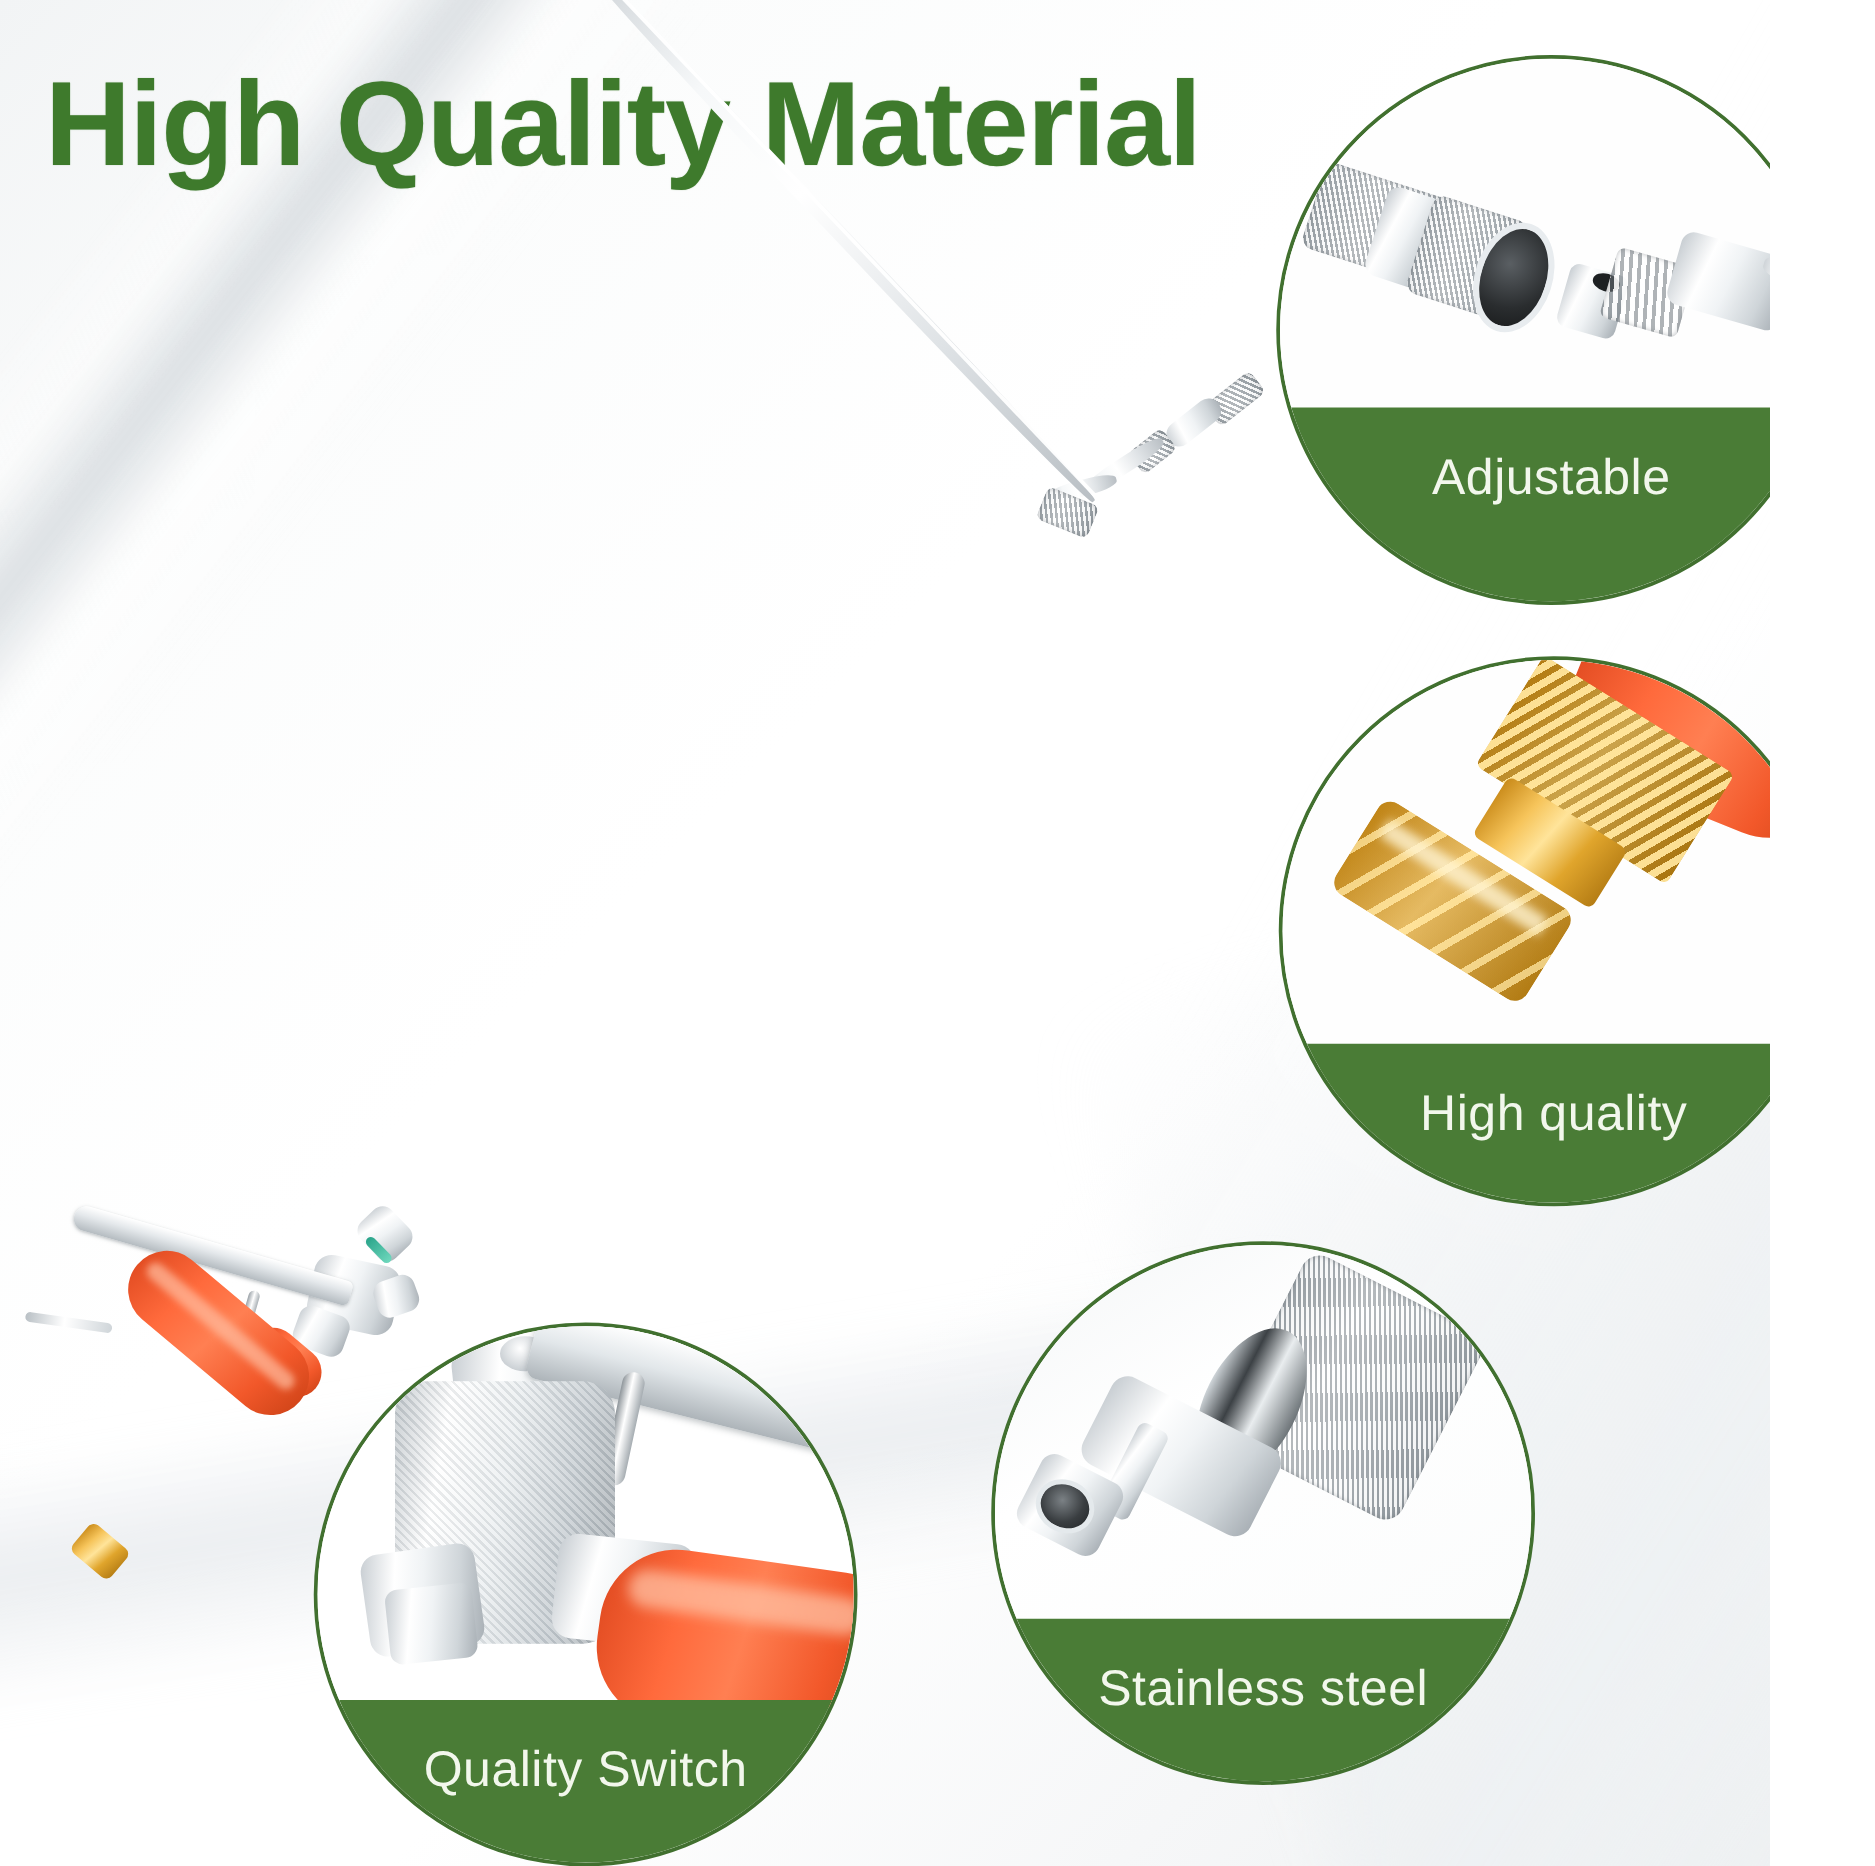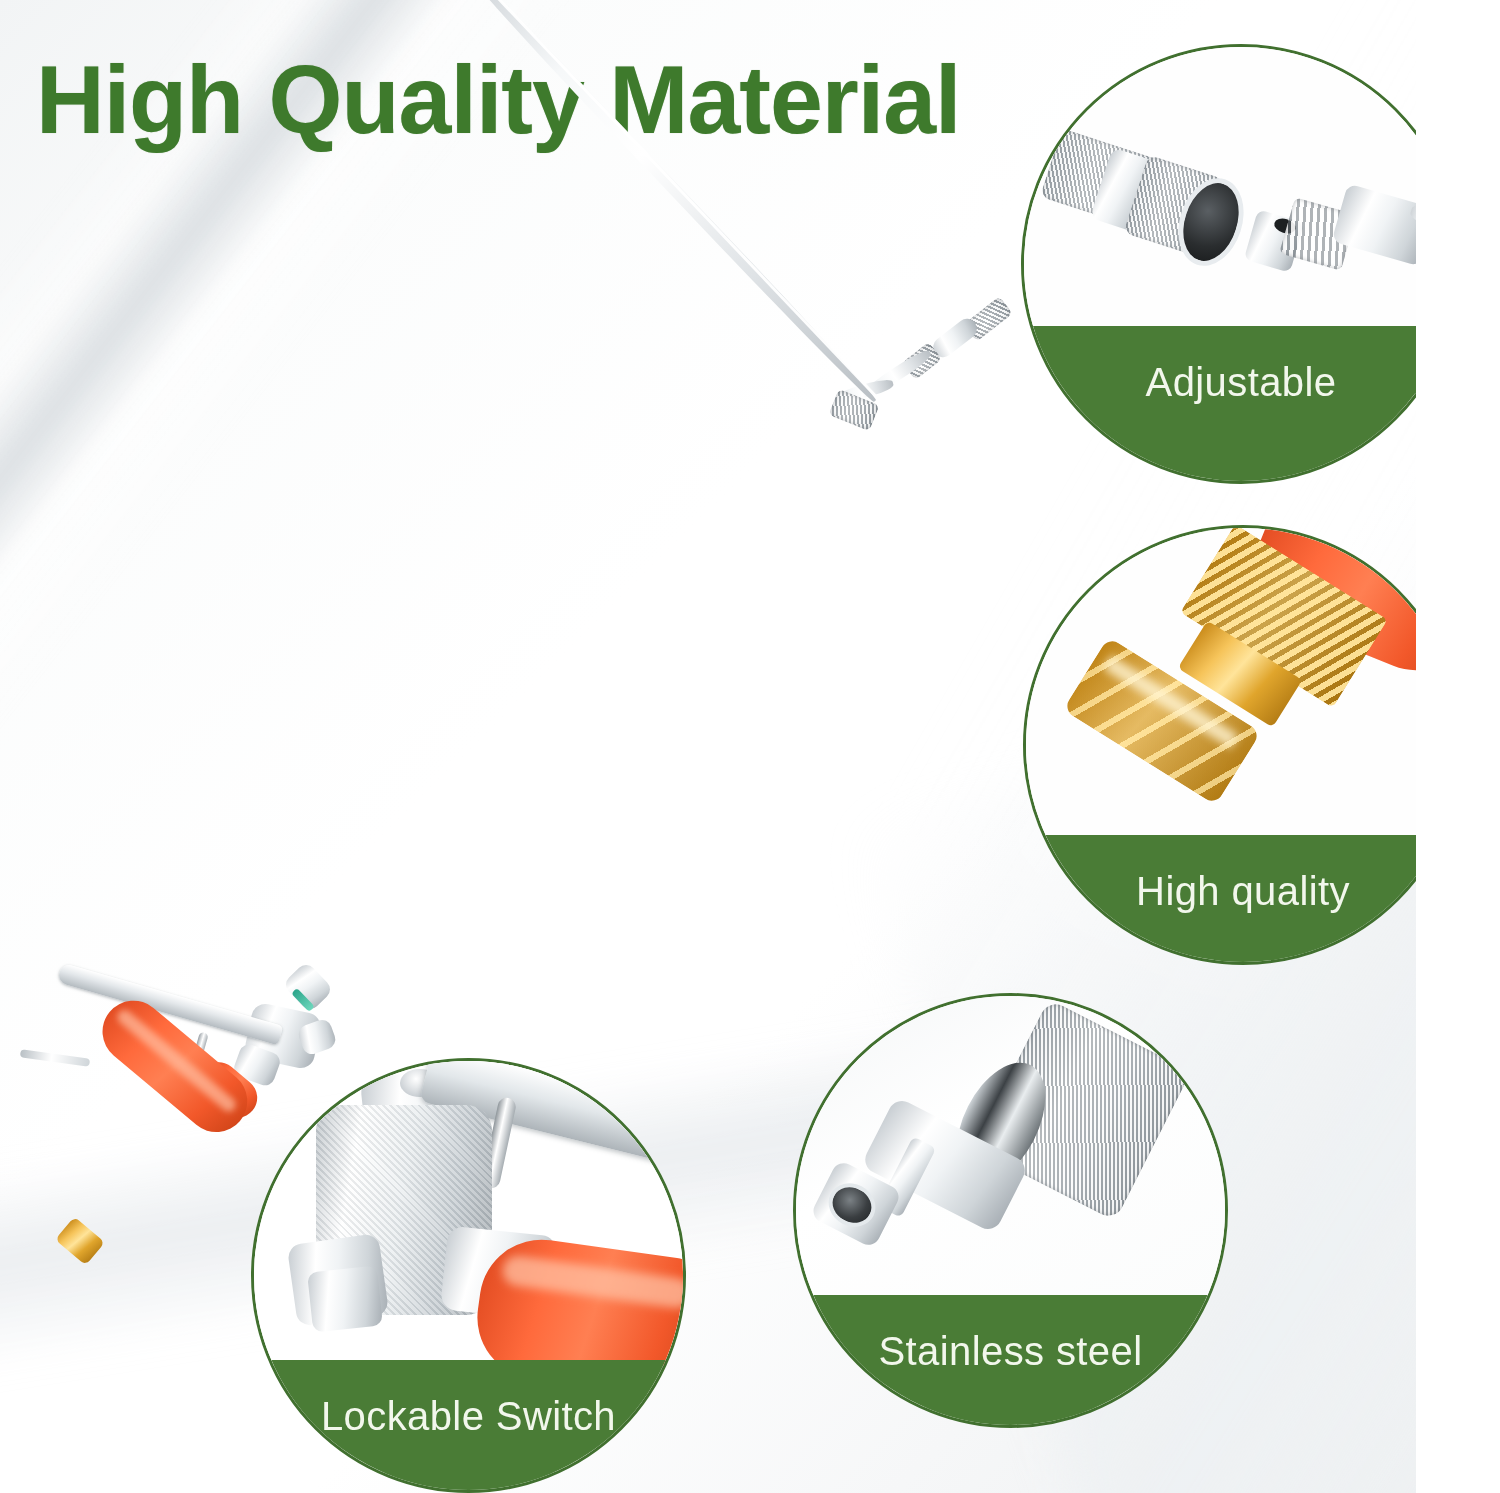--- a/index.html
+++ b/index.html
@@ -245,17 +245,17 @@
       <div style="position:absolute;left:62px;top:44px;width:176px;height:210px;border-radius:26px;
                   background:repeating-linear-gradient(45deg,rgba(140,148,154,.18) 0 2px,rgba(255,255,255,.25) 2px 5px);"></div>
       <div class="shiny" style="left:38px;top:178px;width:92px;height:82px;border-radius:14px;transform:rotate(-8deg);"></div>
       <div class="shiny" style="left:56px;top:208px;width:70px;height:60px;border-radius:10px;transform:rotate(-6deg);"></div>
       <div class="shiny" style="left:190px;top:170px;width:110px;height:84px;border-radius:16px;transform:rotate(6deg);"></div>
       <div class="orange" style="left:224px;top:186px;width:230px;height:140px;border-radius:62px 40px 20px 62px;transform:rotate(8deg);"></div>
       <div style="position:absolute;left:248px;top:206px;width:190px;height:30px;background:rgba(255,196,166,.72);
                   border-radius:20px;filter:blur(5px);transform:rotate(8deg);"></div>
     </div>
     <div class="band" style="height:130px;">
-      <span><span>Lockable Switch</span><br><span>Handle</span></span>
+      <span><span>Quality Switch</span><br><span>Handle</span></span>
     </div>
   </div>
 
 </div>
 
 </body></html>

